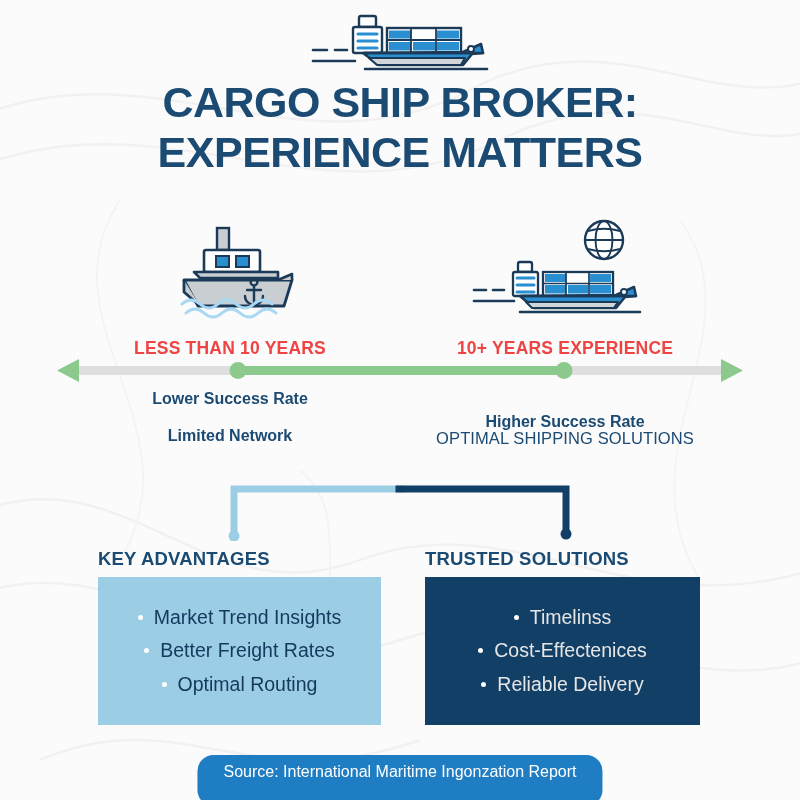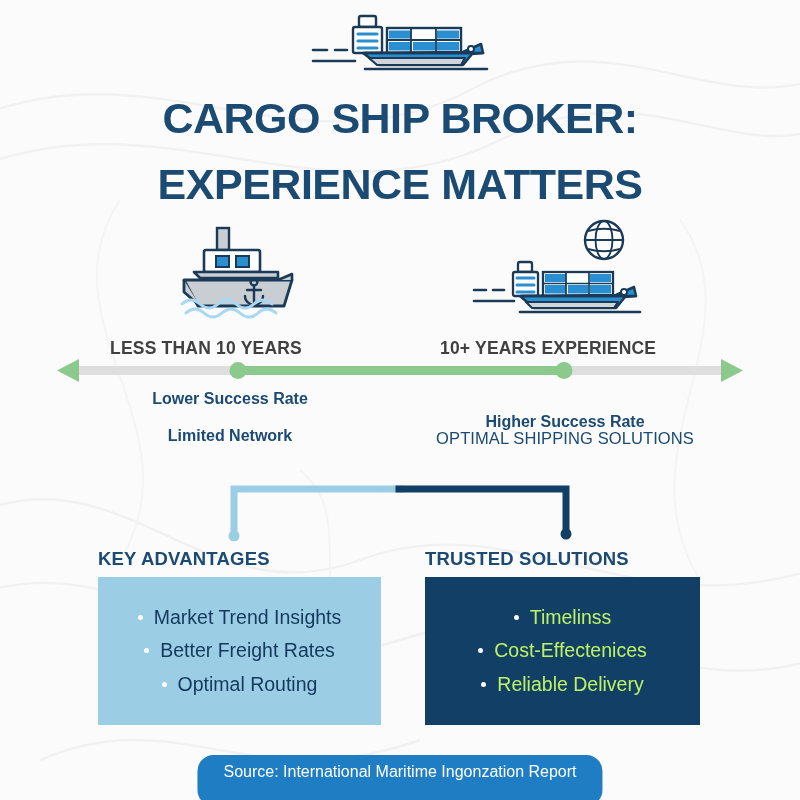--- a/index.html
+++ b/index.html
@@ -19,30 +19,30 @@
   #page-title {
     position:absolute; left:0; top:78px; width:800px;
     text-align:center;
     color:#1b4a72;
     font-weight:bold;
     font-size:43px;
     line-height:1.16;
     letter-spacing:-0.5px;
     text-transform:uppercase;
   }
-  #page-title .ln { display:block; white-space:nowrap;margin-top:16px; }
+  #page-title .ln { display:block; white-space:nowrap; }
 
   
   #boat-old  { position:absolute; left:160px; top:218px; width:160px; height:104px; }
   #ship-new  { position:absolute; left:468px; top:218px; width:190px; height:104px; }
 
   .side-label {
     position:absolute; top:338px;
-    color:#404040; font-weight:bold; font-size:17.5px;
-    letter-spacing:0.2px; text-transform:uppercase; text-align:left;
+    color:#ef4444; font-weight:bold; font-size:17.5px;
+    letter-spacing:0.2px; text-transform:uppercase; text-align:center;
   }
   #label-less { left:110px; width:240px; }
   #label-more { left:440px; width:250px; }
 
   
   #timeline { position:absolute; left:55px; top:355px; width:690px; height:32px; }
 
   .tl-text {
     position:absolute; color:#1b4a72; text-align:center; font-size:16px;
   }
@@ -71,21 +71,21 @@
     padding:0 14px;
   }
   #panel-left  { left:98px;  width:283px; background:#9bcde5; }
   #panel-right { left:425px; width:275px; background:#123f66; }
 
   .bullet-row {
     display:flex; align-items:baseline; justify-content:center;
     font-size:19.5px; line-height:1; margin:7px 0;
   }
   #panel-left  .bullet-row { color:#14395c; }
-  #panel-right .bullet-row { color:#bef264; }
+  #panel-right .bullet-row { color:#e5e5e5; }
 
   .dot {
     width:5px; height:5px; border-radius:50%;
     margin-right:11px; flex:0 0 auto; position:relative; top:-4px;
   }
   #panel-left  .dot { background:#ffffff; }
   #panel-right .dot { background:#ffffff; }
   .dot.hidden { background:transparent; }
 
   

